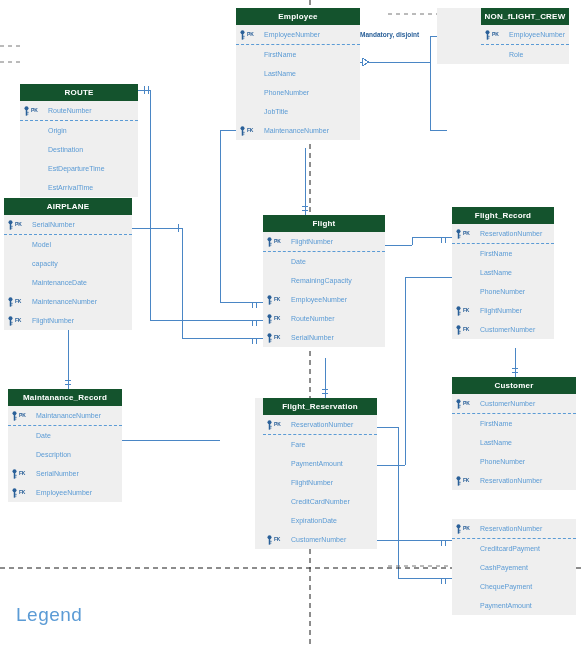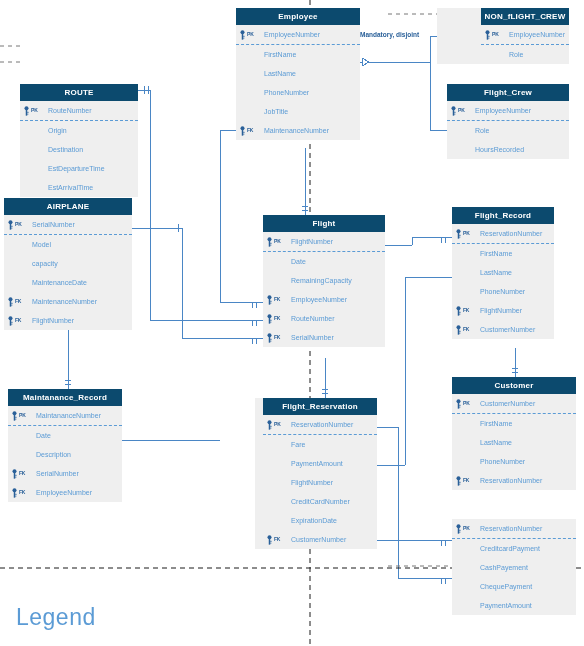--- a/index.html
+++ b/index.html
@@ -24,21 +24,21 @@
     width: 584px;
     height: 646px;
     pointer-events: none;
   }
   .entity {
     position: absolute;
     background: #efefef;
     box-sizing: border-box;
   }
   .entity-title {
-    background: #0c4a6e;
+    background: #14532d;
     color: #ffffff;
     font-size: 8px;
     font-weight: bold;
     text-align: center;
     letter-spacing: 0.2px;
     line-height: 17px;
     height: 17px;
     overflow: hidden;
     white-space: nowrap;
   }
@@ -81,21 +81,21 @@
   }
   .sep-label {
     position: absolute;
     font-size: 6.5px;
     font-weight: bold;
     color: #2a6099;
     white-space: nowrap;
   }
   .legend {
     position: absolute;
-    font-size: 23px;
+    font-size: 19px;
     color: #5b9bd5;
     letter-spacing: 0.5px;
   }
 </style>
 </head>
 <body>
 
 <div id="canvas">
 
   <svg id="edges" viewBox="0 0 584 646" xmlns="http://www.w3.org/2000/svg">
@@ -216,33 +216,20 @@
       <ul class="attr-list">
         <li class="attr pk-sep"><svg class="keyicon" viewBox="0 0 6 12" xmlns="http://www.w3.org/2000/svg">
             <circle cx="3" cy="2.6" r="2.4" fill="#2a6099"></circle>
             <rect x="2.1" y="4.4" width="1.8" height="7.2" fill="#2a6099"></rect>
             <rect x="3.9" y="7.0" width="1.6" height="1.1" fill="#2a6099"></rect>
             <rect x="3.9" y="9.2" width="1.3" height="1.1" fill="#2a6099"></rect>
           </svg><span class="keytag" style="left: 11px;">PK</span><span>EmployeeNumber</span></li>
         <li class="attr"><span>Role</span></li>
       </ul>
     </div>
-    <div class="entity" style="left: 447px; top: 84px; width: 122px;">
-      <div class="entity-title">Flight_Crew</div>
-      <ul class="attr-list">
-        <li class="attr pk-sep"><svg class="keyicon" viewBox="0 0 6 12" xmlns="http://www.w3.org/2000/svg">
-            <circle cx="3" cy="2.6" r="2.4" fill="#2a6099"></circle>
-            <rect x="2.1" y="4.4" width="1.8" height="7.2" fill="#2a6099"></rect>
-            <rect x="3.9" y="7.0" width="1.6" height="1.1" fill="#2a6099"></rect>
-            <rect x="3.9" y="9.2" width="1.3" height="1.1" fill="#2a6099"></rect>
-          </svg><span class="keytag" style="left: 11px;">PK</span><span>EmployeeNumber</span></li>
-        <li class="attr"><span>Role</span></li>
-        <li class="attr"><span>HoursRecorded</span></li>
-      </ul>
-    </div>
     <div class="entity" style="left: 4px; top: 198px; width: 128px;">
       <div class="entity-title">AIRPLANE</div>
       <ul class="attr-list">
         <li class="attr pk-sep"><svg class="keyicon" viewBox="0 0 6 12" xmlns="http://www.w3.org/2000/svg">
             <circle cx="3" cy="2.6" r="2.4" fill="#2a6099"></circle>
             <rect x="2.1" y="4.4" width="1.8" height="7.2" fill="#2a6099"></rect>
             <rect x="3.9" y="7.0" width="1.6" height="1.1" fill="#2a6099"></rect>
             <rect x="3.9" y="9.2" width="1.3" height="1.1" fill="#2a6099"></rect>
           </svg><span class="keytag" style="left: 11px;">PK</span><span>SerialNumber</span></li>
         <li class="attr"><span>Model</span></li>

